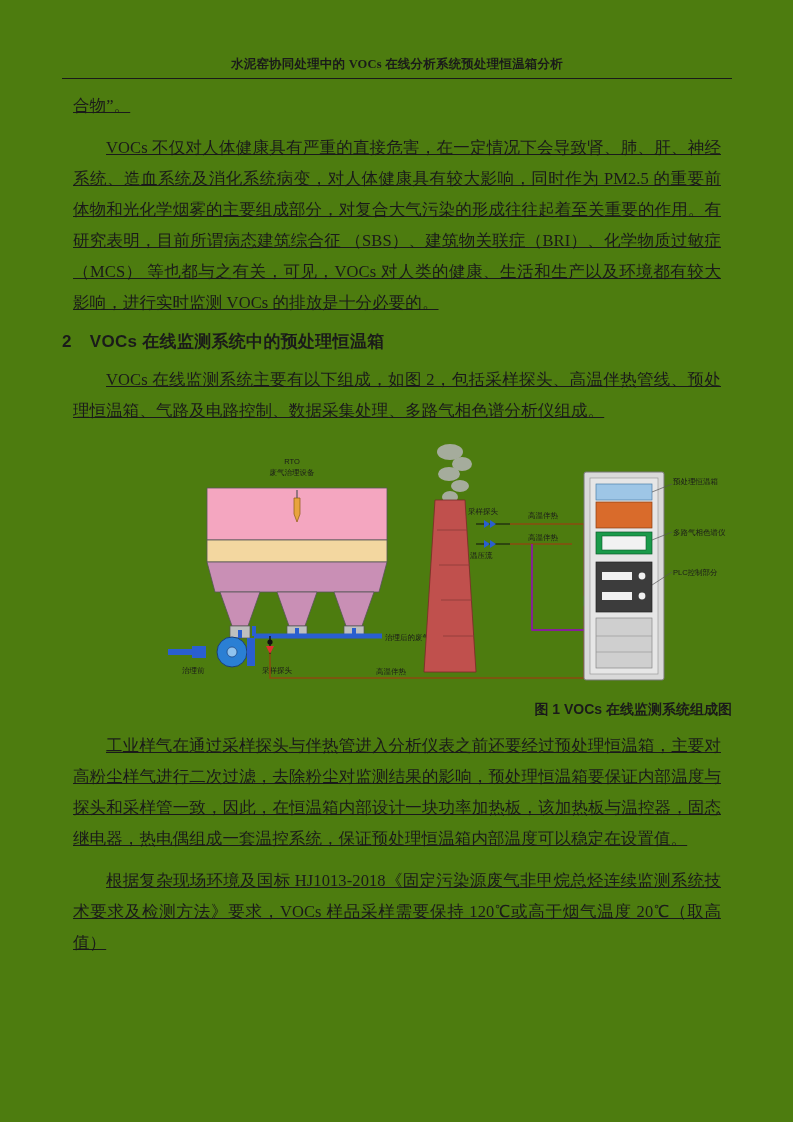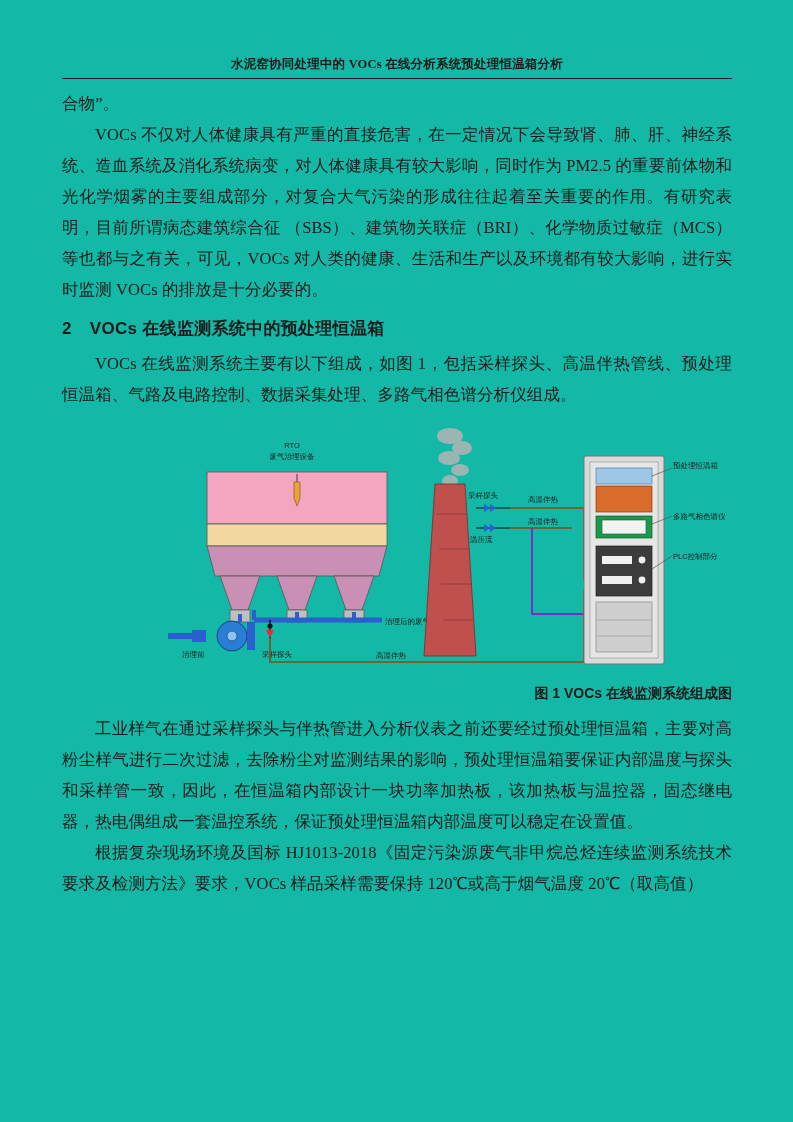--- a/index.html
+++ b/index.html
@@ -3,21 +3,21 @@
 <meta charset="utf-8">
 <style>
   html, body {
     margin: 0;
     padding: 0;
     background: #8a8a8a;
   }
   .page {
     width: 793px;
     height: 1122px;
-    background: #14b8a6;
+    background: #4d7c0f;
     position: relative;
     margin: 0 auto;
     font-family: "Liberation Serif", serif;
     color: #1a1a1a;
     box-sizing: border-box;
     overflow: hidden;
   }
   .content {
     position: absolute;
     left: 62px;
@@ -33,24 +33,25 @@
     padding-bottom: 5px;
   }
   .header-rule {
     border-bottom: 1.6px solid #1a1a1a;
     width: 100%;
     margin-bottom: 9px;
   }
   p.body {
     font-size: 16.5px;
     line-height: 31px;
-    margin: 0;
+    margin: 11px;
     text-align: justify;
     text-justify: inter-ideograph;
     letter-spacing: 0.1px;
+    text-decoration: underline;
   }
   p.indent {
     text-indent: 33px;
   }
   h2.section {
     font-size: 17px;
     font-weight: bold;
     margin: 12px 0 8px 0;
     letter-spacing: 0.3px;
     font-family: "Liberation Sans", sans-serif;
@@ -110,21 +111,21 @@
     <div class="header-rule"></div>
 
     <p class="body">合物”。</p>
 
     <p class="body indent">VOCs 不仅对人体健康具有严重的直接危害，在一定情况下会导致肾、肺、肝、神经系统、造血系统及消化系统病变，对人体健康具有较大影响，同时作为 PM2.5 的重要前体物和光化学烟雾的主要组成部分，对复合大气污染的形成往往起着至关重要的作用。有研究表明，目前所谓病态建筑综合征 （SBS）、建筑物关联症（BRI）、化学物质过敏症（MCS） 等也都与之有关，可见，VOCs 对人类的健康、生活和生产以及环境都有较大影响，进行实时监测 VOCs 的排放是十分必要的。</p>
 
     <h2 class="section">
       <span class="num">2</span><span>VOCs 在线监测系统中的预处理恒温箱</span>
     </h2>
 
-    <p class="body indent">VOCs 在线监测系统主要有以下组成，如图 1，包括采样探头、高温伴热管线、预处理恒温箱、气路及电路控制、数据采集处理、多路气相色谱分析仪组成。</p>
+    <p class="body indent">VOCs 在线监测系统主要有以下组成，如图 2，包括采样探头、高温伴热管线、预处理恒温箱、气路及电路控制、数据采集处理、多路气相色谱分析仪组成。</p>
 
     <div class="figure-wrap">
       <svg width="600" height="255" viewBox="0 0 600 255">
 
         <g fill="#b5b5b5" opacity="0.85">
           <ellipse cx="318" cy="12" rx="13" ry="8"></ellipse>
           <ellipse cx="330" cy="24" rx="10" ry="7"></ellipse>
           <ellipse cx="317" cy="34" rx="11" ry="7"></ellipse>
           <ellipse cx="328" cy="46" rx="9" ry="6"></ellipse>
           <ellipse cx="318" cy="57" rx="8" ry="6"></ellipse>

